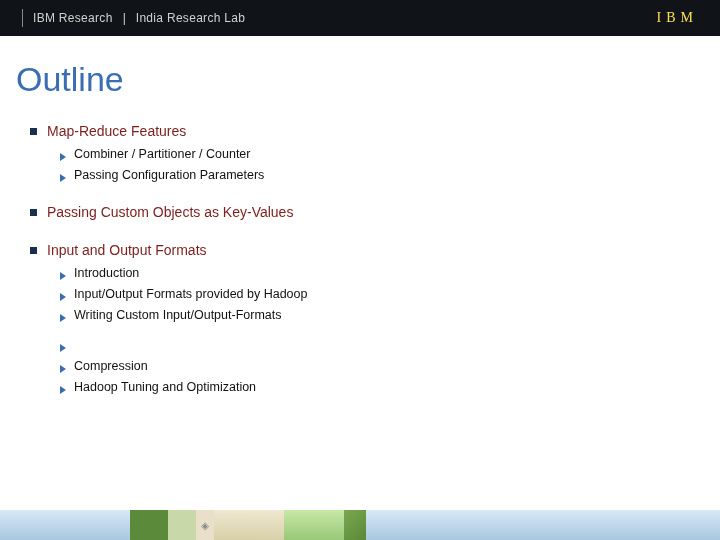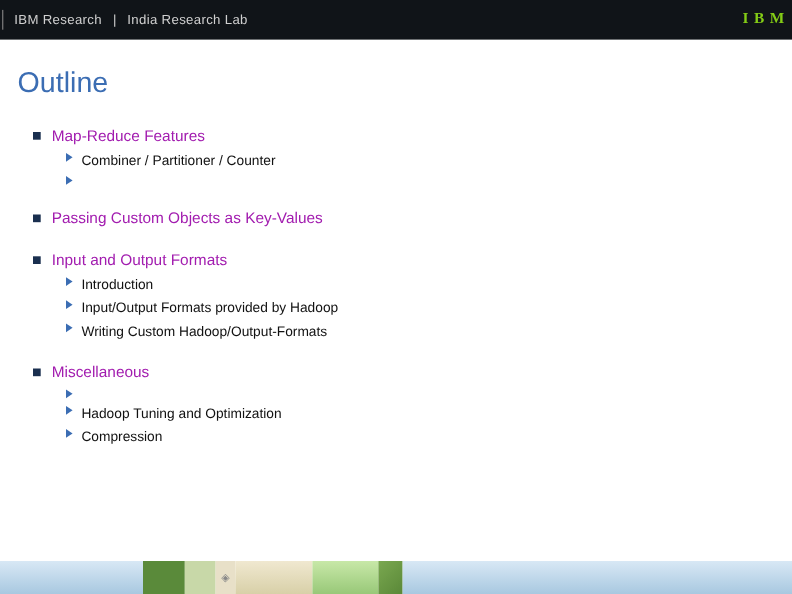--- a/index.html
+++ b/index.html
@@ -1,30 +1,30 @@
 <!DOCTYPE html>
 <html><head>
 <meta charset="utf-8">
 <style>
 *{margin:0;padding:0;box-sizing:border-box}
 body{width:720px;height:540px;font-family:Arial,Helvetica,sans-serif;background:#fff;position:relative;overflow:hidden}
-.header{background:#101418;height:36px;display:flex;align-items:center;justify-content:space-between;padding:0 2px}
+.header{background:#101418;height:36px;display:flex;align-items:center;justify-content:space-between;padding:0 22px}
 .header-left{display:flex;align-items:center;gap:10px}
 .divider{width:1px;height:18px;background:#888}
 .header-text{color:#d0d0d0;font-size:12px;letter-spacing:.3px}
 .header-sep{color:#d0d0d0;font-size:12px}
-.logo{font-family:Georgia,'Times New Roman',serif;font-weight:bold;color:#84cc16;font-size:14px;letter-spacing:5px;display:flex;align-items:center;gap:2px}
-.title{color:#3b6db3;font-size:26px;font-weight:400;margin:24px 0 0 16px}
+.logo{font-family:Georgia,'Times New Roman',serif;font-weight:normal;color:#fde047;font-size:14px;letter-spacing:5px;display:flex;align-items:center;gap:2px}
+.title{color:#3b6db3;font-size:34px;font-weight:400;margin:24px 0 0 16px}
 .content{padding:24px 30px 0 30px}
 .section{margin-bottom:22px}
 .sec-head{display:flex;align-items:center;gap:10px;margin-bottom:8px}
 .sq{width:7px;height:7px;background:#1a2f4f;flex-shrink:0}
-.sec-title{font-size:14px;color:#a21caf}
+.sec-title{font-size:14px;color:#7f1d1d}
 .items{margin-left:30px}
-.item{display:flex;align-items:flex-start;gap:8px;margin-bottom:7px}
+.item{display:flex;align-items:flex-end;gap:8px;margin-bottom:7px}
 .tri{width:0;height:0;border-top:4px solid transparent;border-bottom:4px solid transparent;border-left:6px solid #3b6db3;flex-shrink:0}
 .item-text{font-size:12.5px;color:#111}
 .footer{position:absolute;bottom:0;left:0;right:0;height:30px;display:flex}
 .fbar{height:100%}
 .f1{background:linear-gradient(180deg,#d8e8f5,#a8c8e0);flex:0 0 130px}
 .f2{background:#5a8a3a;flex:0 0 38px}
 .f3{background:#c8d8a8;flex:0 0 28px}
 .f4{background:#e8e0c8;flex:0 0 18px;display:flex;align-items:center;justify-content:center;color:#888;font-size:10px}
 .f5{background:linear-gradient(180deg,#f0e8d0,#d8d0a8);flex:0 0 70px}
 .f6{background:linear-gradient(180deg,#c8e8a8,#98c878);flex:0 0 60px}
@@ -53,20 +53,21 @@
       <div class="sq"></div>
       <div class="sec-title">Map-Reduce Features</div>
     </div>
     <div class="items">
       <div class="item">
           <div class="tri"></div>
           <span class="item-text">Combiner / Partitioner / Counter</span>
         </div>
       <div class="item">
           <div class="tri"></div>
+          <span class="item-text">Passing Configuration Parameters</span>
         </div>
     </div>
   </div>
 
   <div class="section">
     <div class="sec-head">
       <div class="sq"></div>
       <div class="sec-title">Passing Custom Objects as Key-Values</div>
     </div>
   </div>
@@ -80,41 +81,37 @@
       <div class="item">
           <div class="tri"></div>
           <span class="item-text">Introduction</span>
         </div>
       <div class="item">
           <div class="tri"></div>
           <span class="item-text">Input/Output Formats provided by Hadoop</span>
         </div>
       <div class="item">
           <div class="tri"></div>
-          <span class="item-text">Writing Custom Hadoop/Output-Formats</span>
+          <span class="item-text">Writing Custom Input/Output-Formats</span>
         </div>
     </div>
   </div>
 
   <div class="section">
-    <div class="sec-head">
-      <div class="sq"></div>
-      <div class="sec-title">Miscellaneous</div>
-    </div>
     <div class="items">
       <div class="item">
           <div class="tri"></div>
         </div>
       <div class="item">
           <div class="tri"></div>
-          <span class="item-text">Hadoop Tuning and Optimization</span>
+          <span class="item-text">Compression</span>
         </div>
       <div class="item">
           <div class="tri"></div>
-          <span class="item-text">Compression</span>
+          <span class="item-text">Hadoop Tuning and Optimization</span>
         </div>
     </div>
   </div>
 
 </div>
 
 <div class="footer">
   <div class="fbar f1"></div>
   <div class="fbar f2"></div>
   <div class="fbar f3"></div>

